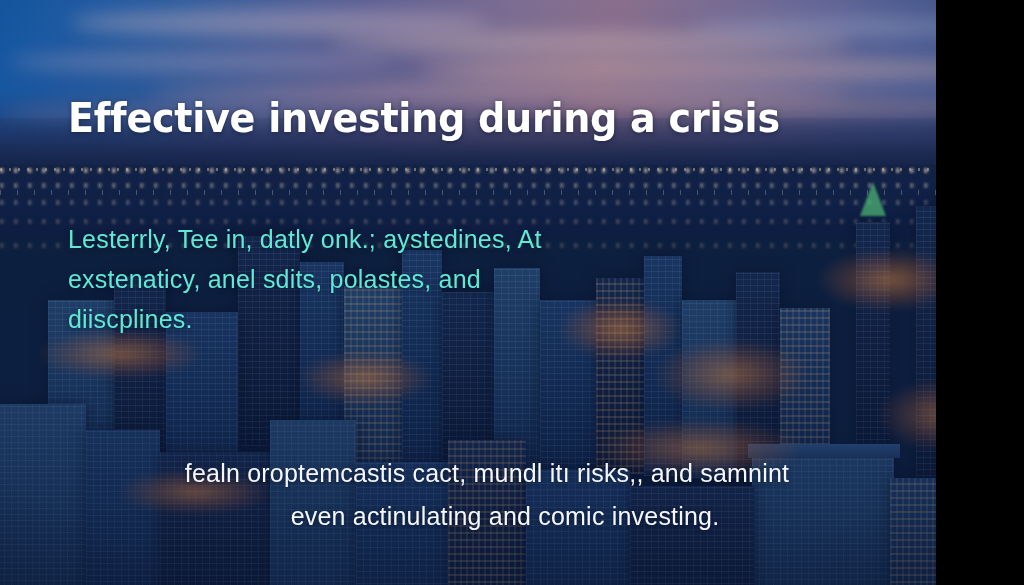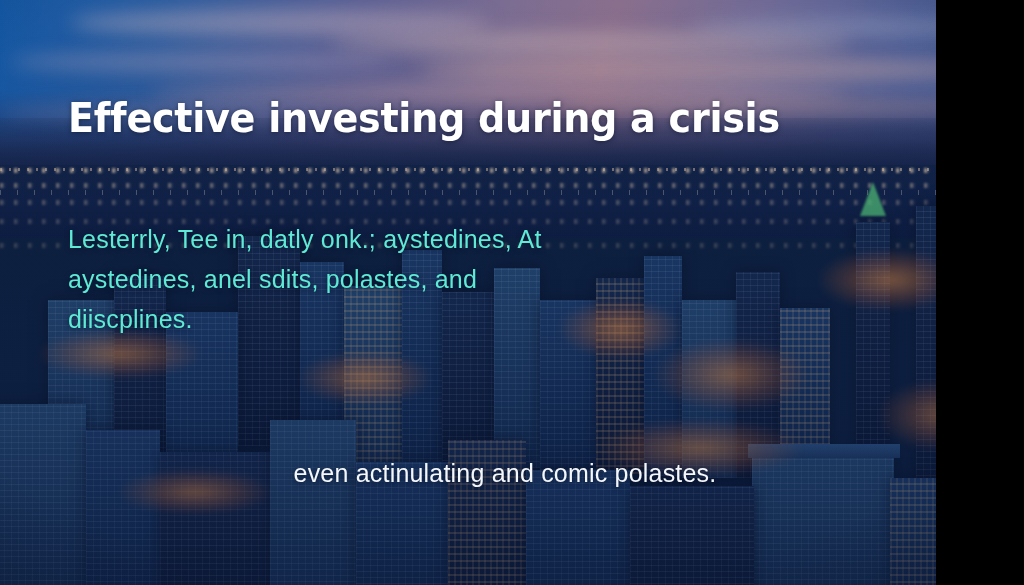--- a/index.html
+++ b/index.html
@@ -334,22 +334,23 @@
 
   <div class="tone"></div>
   <div class="vignette"></div>
 
   <div class="text-layer">
 
     <h1 class="title">Effective investing during a crisis</h1>
 
     <div class="body-block">
       <div class="body-line">Lesterrly, Tee in, datly onk.; aystedines, At</div>
-      <div class="body-line">aystedines, anel sdits, polastes, and</div>
+      <div class="body-line">exstenaticy, anel sdits, polastes, and</div>
       <div class="body-line">diiscplines.</div>
     </div>
 
     <div class="footer-block">
-      <div class="footer-line l2">even actinulating and comic polastes.</div>
+      <div class="footer-line l1">fealn oroptemcastis cact, mundl itı risks,, and samnint</div>
+      <div class="footer-line l2">even actinulating and comic investing.</div>
     </div>
 
   </div>
 </div>
 
 </body></html>

